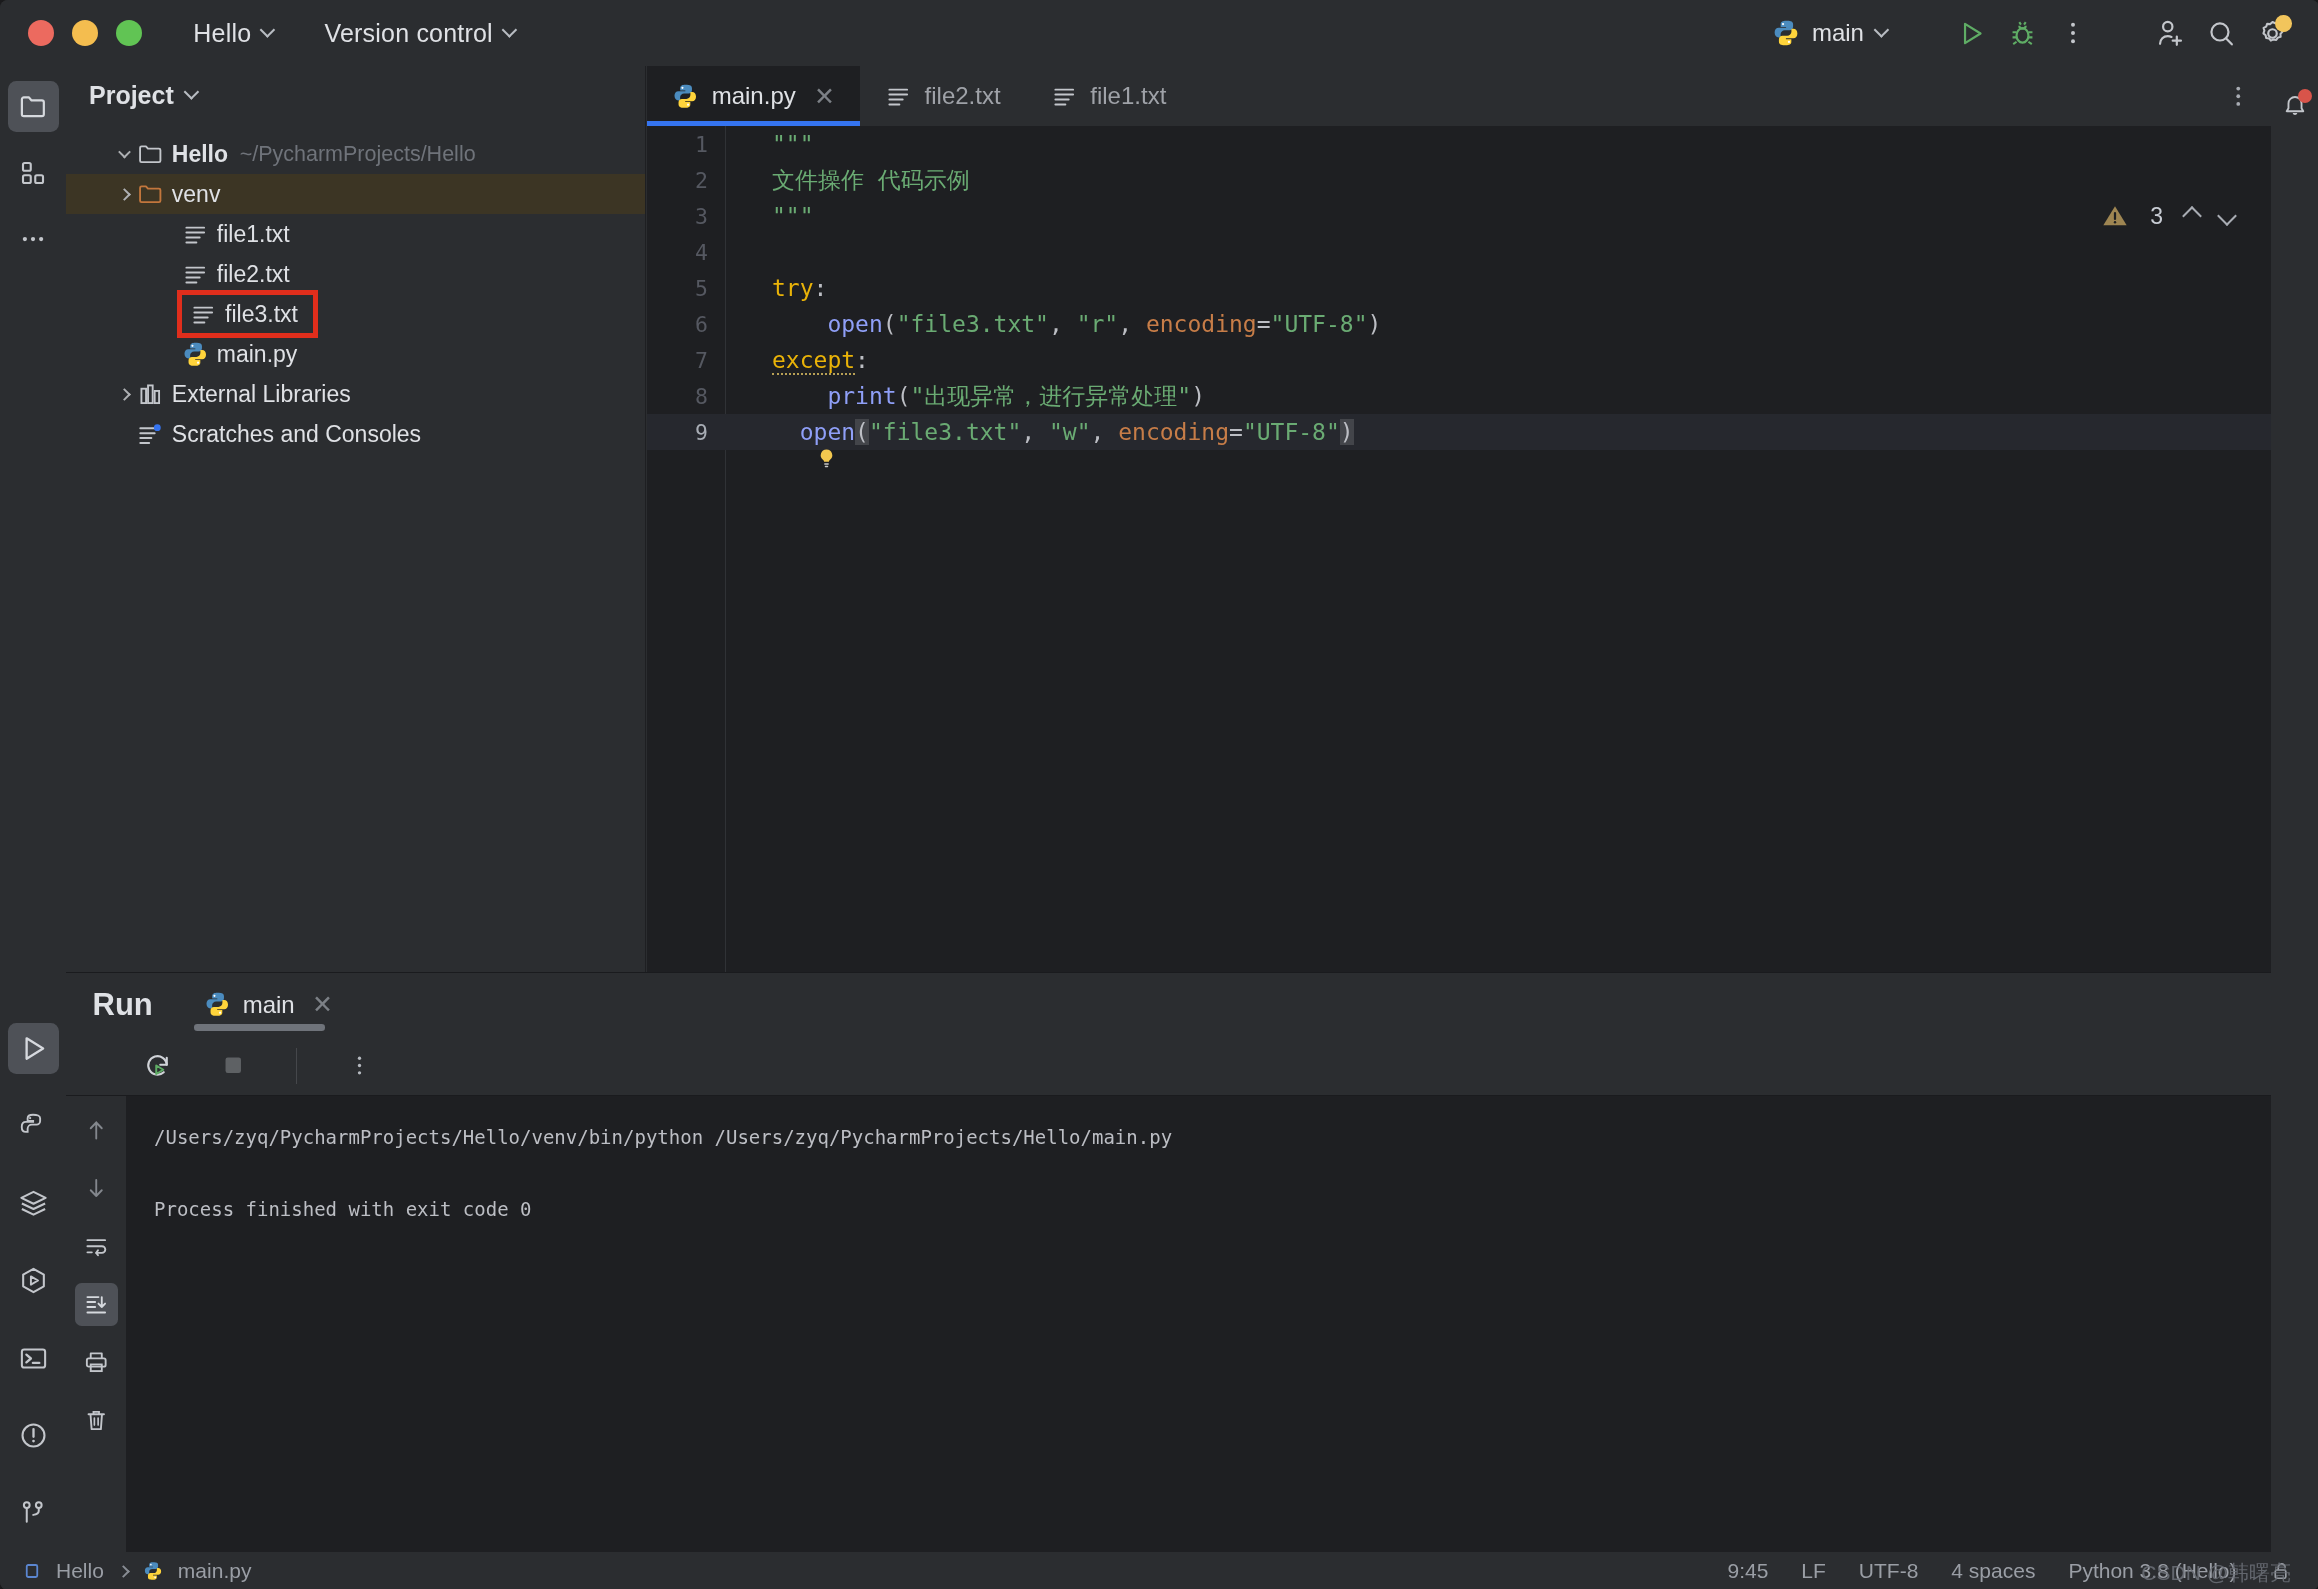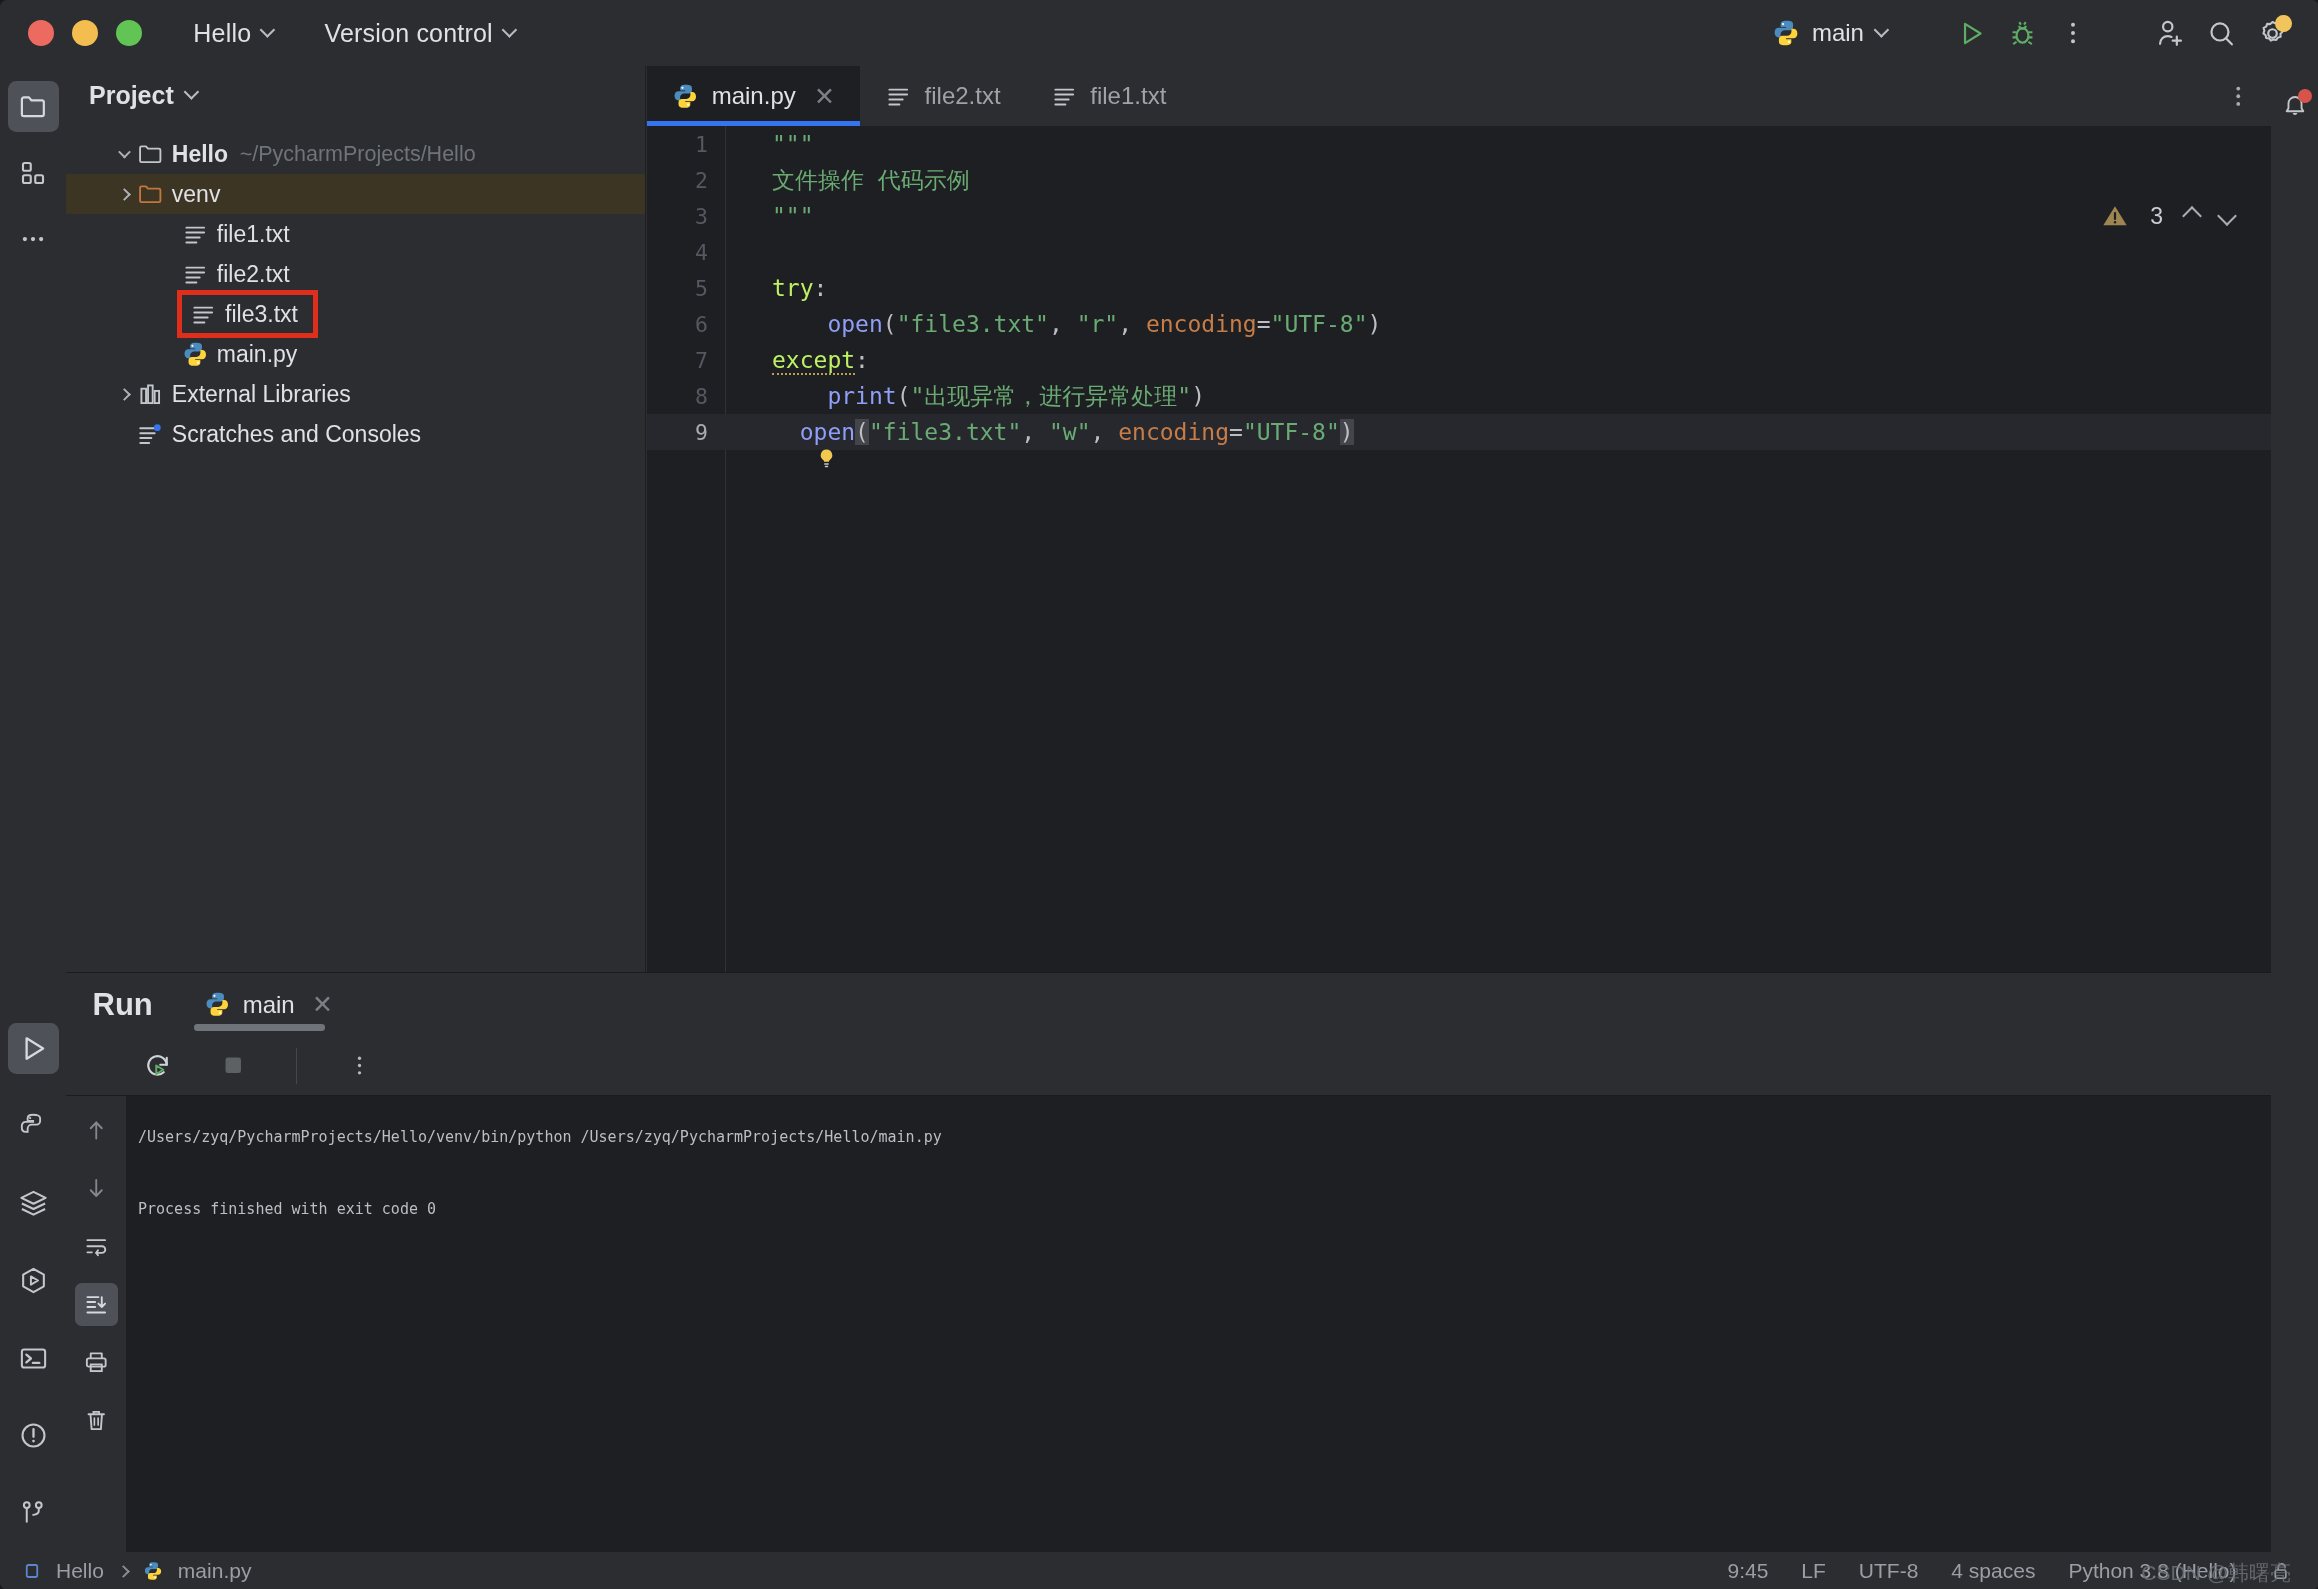--- a/index.html
+++ b/index.html
@@ -154,21 +154,21 @@
   .ln {
     width: 79px; text-align: right; padding-right: 18px;
     color: #555861; font-size: 21.5px; flex: 0 0 79px;
     font-family: "DejaVu Sans Mono", monospace;
   }
   .ln.cur { color: #a8adb5; }
   .ltext { padding-left: 46px; }
   .bulb { position: absolute; left: 84px; top: 5.8px; }
 
   .k-str { color: #6aab73; }
-  .k-kw  { color: #bef264; }
+  .k-kw  { color: #eab308; }
   .k-fn  { color: #8f9ff7; }
   .k-kwarg { color: #c77d48; }
   .k-plain { color: #bcbec4; }
   .k-doc { color: #6aab73; }
   .squiggle {
     border-bottom: 2.5px dotted #b8a055;
   }
   .sel-hl { background: #43454a; }
 
   .breadcrumb {
@@ -227,22 +227,22 @@
     gap: 15px; padding-top: 13.2px;
   }
   .crail-btn {
     width: 43px; height: 43px; border-radius: 6.6px;
     display: flex; align-items: center; justify-content: center;
   }
   .crail-btn.active { background: #4e5157; }
 
   .console {
     position: absolute; left: 60px; right: 0; top: 123px; bottom: 0;
-    background: #1e1f22; padding: 23px 0 0 12px;
-    font-family: "DejaVu Sans Mono", monospace; font-size: 15px;
+    background: #1e1f22; padding: 23px 0 0 28px;
+    font-family: "DejaVu Sans Mono", monospace; font-size: 19px;
     color: #bcbec4; line-height: 36px; white-space: pre;
   }
 
   
   .statusbar {
     position: absolute; left: 0; right: 0; bottom: 0; height: 38px;
     background: #2b2d30;
     display: flex; align-items: center;
     color: #9a9ea5; font-size: 21px;
   }

